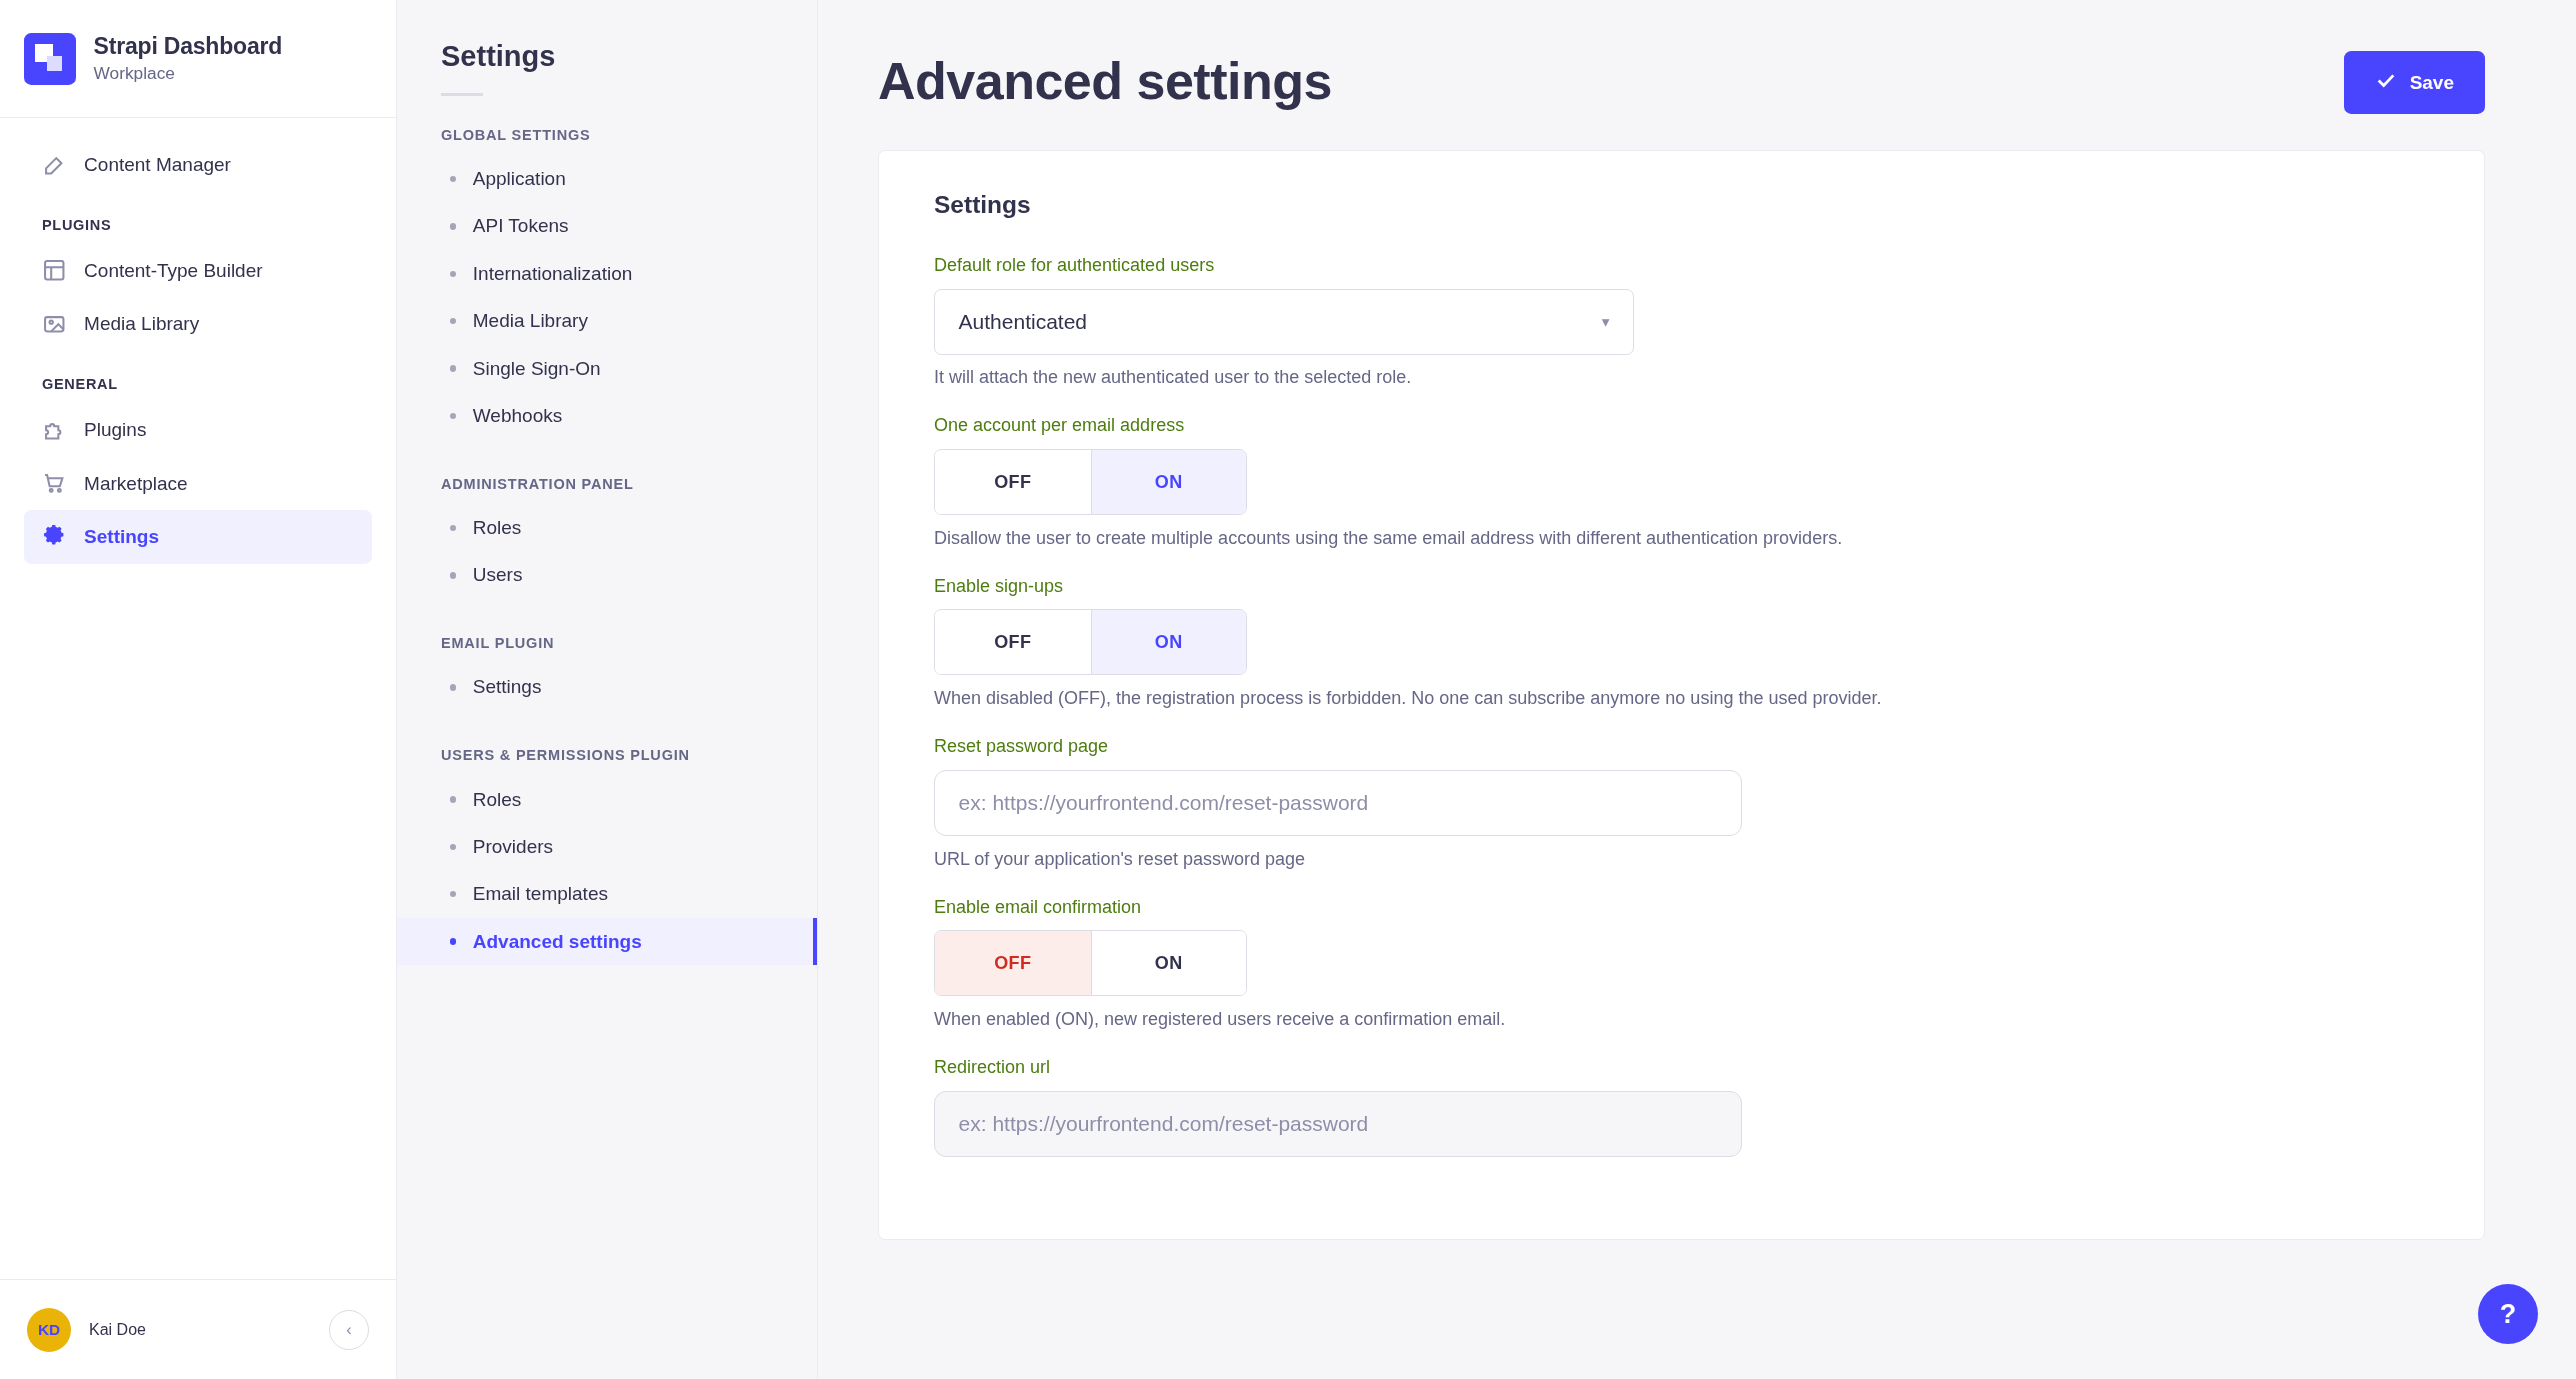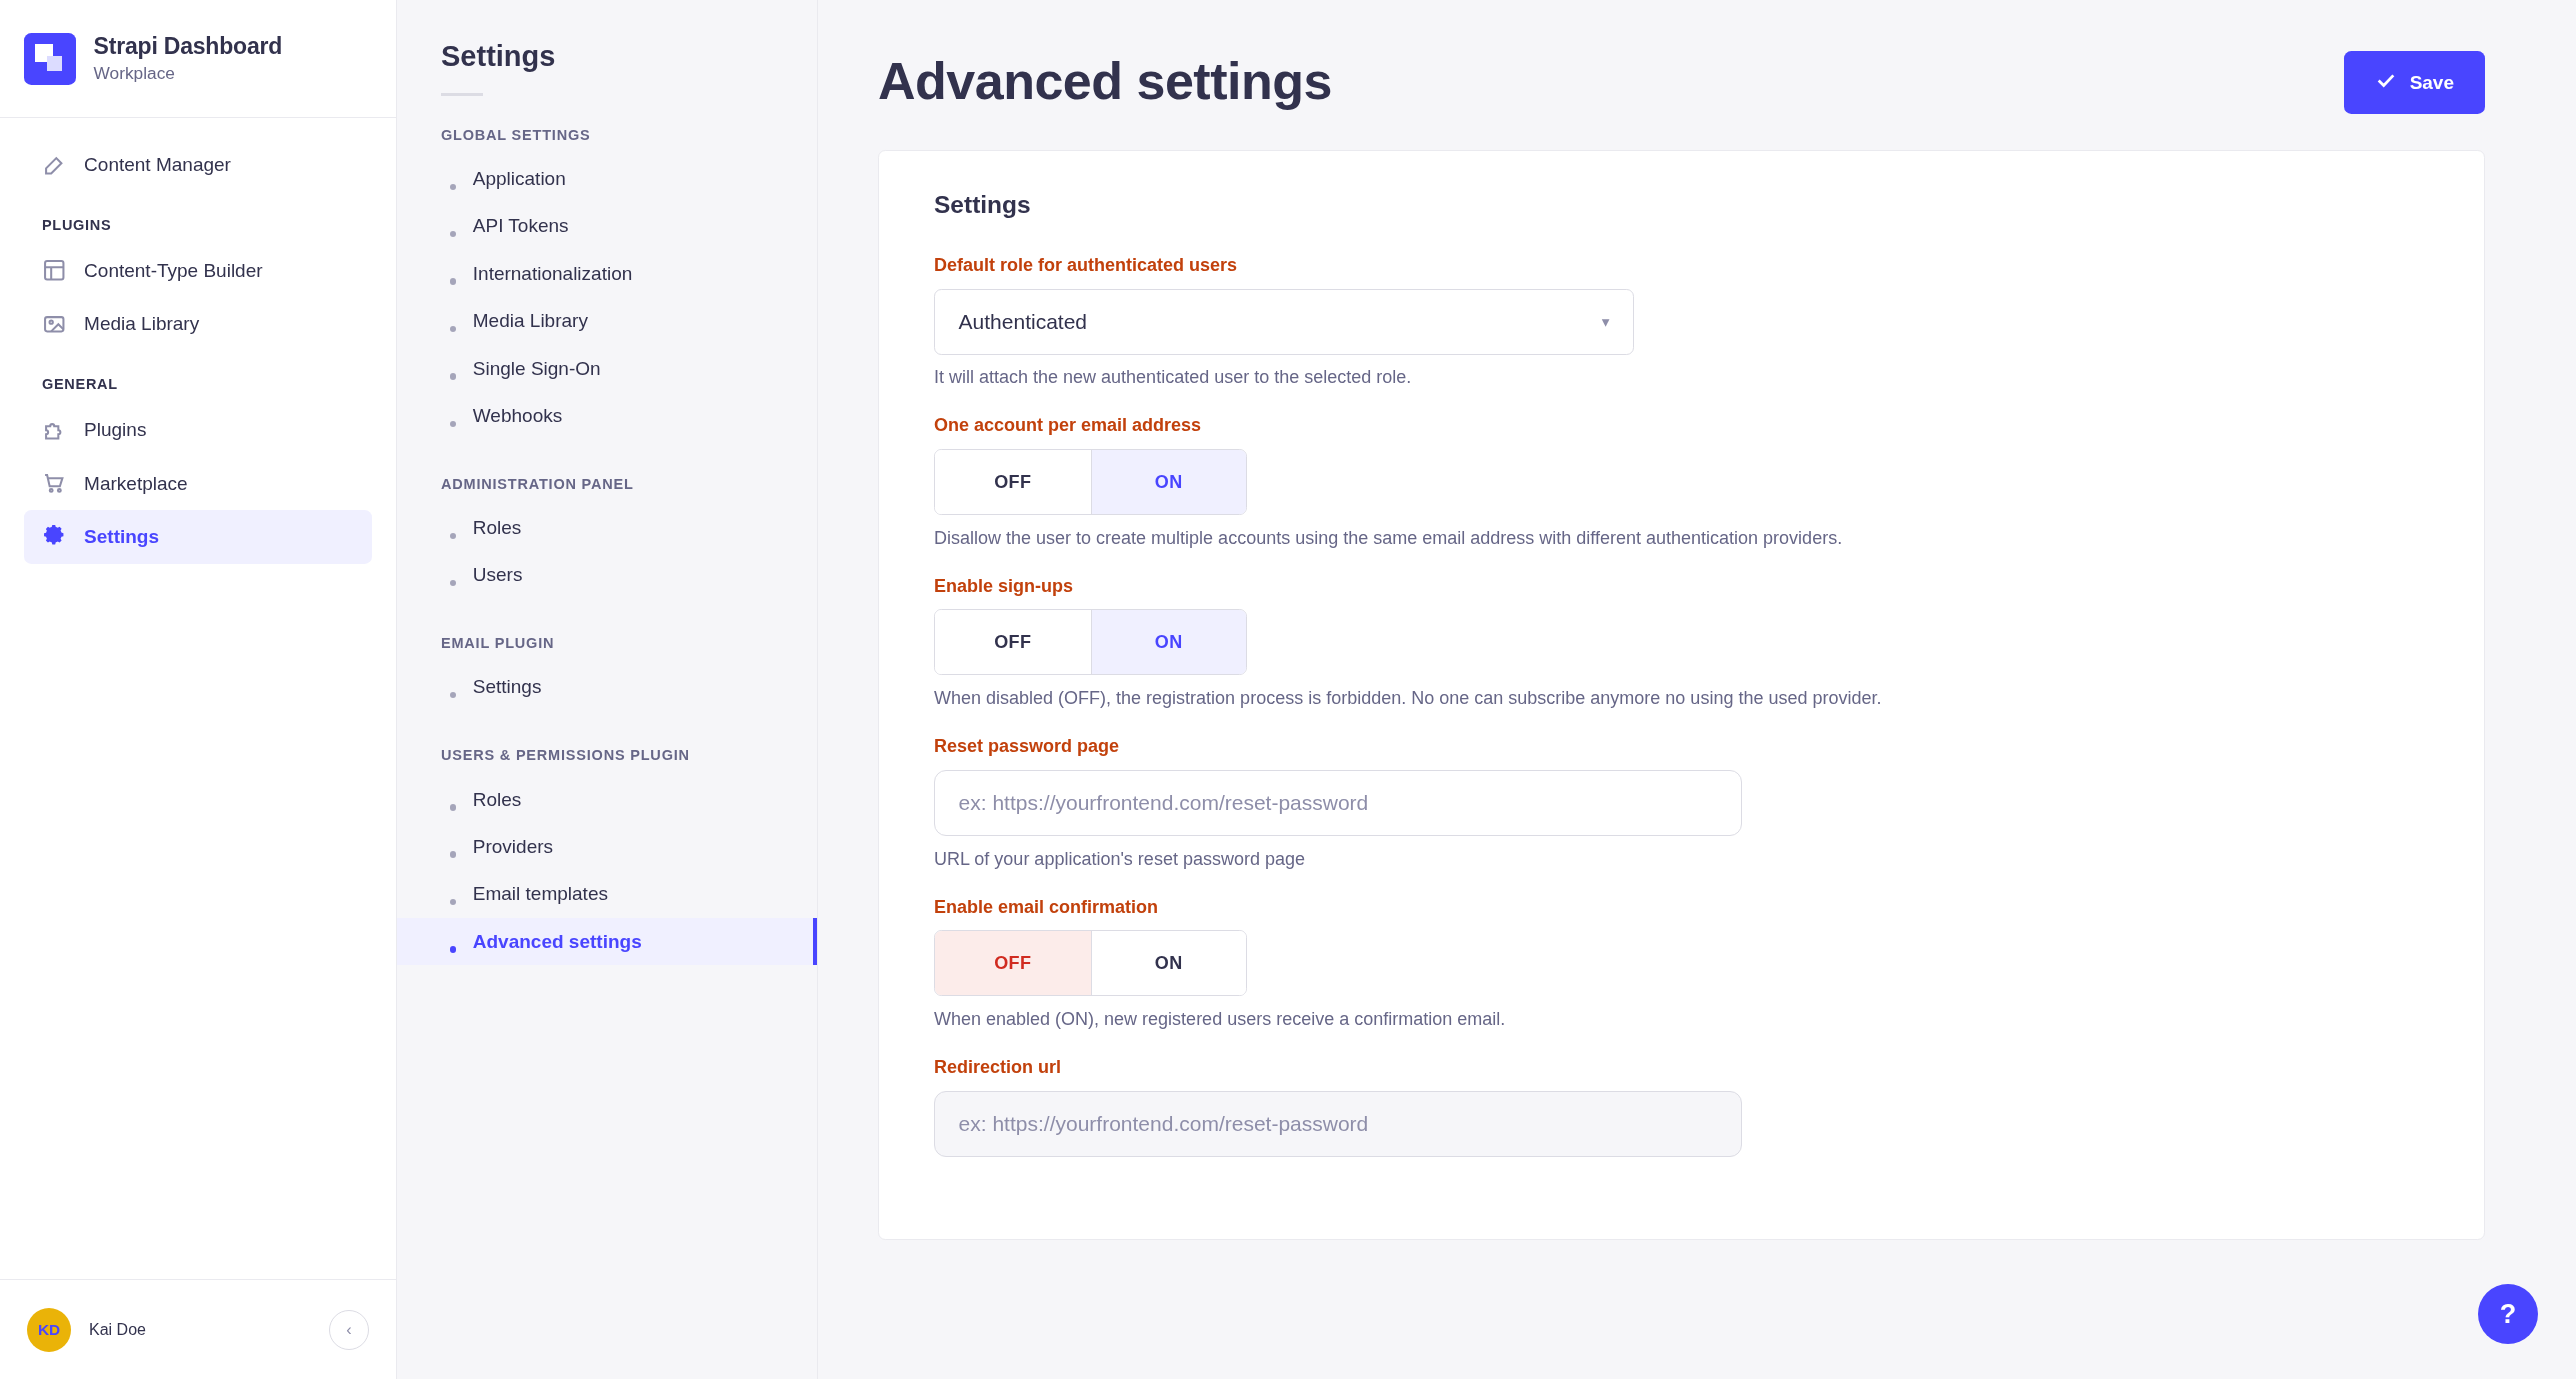--- a/index.html
+++ b/index.html
@@ -78,21 +78,21 @@
     font-size: 29px; font-weight: bold; color: #32324d;
     padding: 0 44px 20px 44px;
   }
   .subnav-rule { width: 42px; height: 2.7px; background: #dcdce4; margin: 0 44px 31px 44px; }
   .sub-section {
     font-size: 14.5px; font-weight: bold; color: #666687;
     letter-spacing: 0.8px; padding: 0 44px 12.7px 44px; text-transform: uppercase;
   }
   .sub-section.spaced { padding-top: 36px; }
   .sub-item {
-    display: flex; align-items: flex-end; gap: 16.4px;
+    display: flex; align-items: center; gap: 16.4px;
     padding: 12.7px 44px; font-size: 19px; color: #32324d; cursor: pointer;
     position: relative;
   }
   .sub-item .dot {
     width: 6.4px; height: 6.4px; border-radius: 50%; background: #a5a5ba;
     flex: 0 0 6.4px; margin-left: 9px;
   }
   .sub-item.active { background: #f0f0ff; color: #4945ff; font-weight: 600; }
   .sub-item.active .dot { background: #4945ff; }
   .sub-item.active:after {
@@ -115,21 +115,21 @@
     margin-left: 37px;
   }
 
   .card {
     margin: 0 91px 0 60px; background: #fff; border: 0.9px solid #eaeaef;
     border-radius: 7.3px; padding: 40px 55px 55px 55px;
   }
   .card-title { font-size: 24.5px; font-weight: bold; color: #32324d; margin-bottom: 36px; }
 
   .field { margin-bottom: 27px; }
-  .field-label { font-size: 18px; font-weight: bold; color: #c2410c; margin-bottom: 12.7px; }
+  .field-label { font-size: 18px; font-weight: normal; color: #4d7c0f; margin-bottom: 12.7px; }
   .field-hint { font-size: 18px; color: #666687; margin-top: 12.7px; }
 
   .select {
     width: 700px; height: 66px; border: 0.9px solid #dcdce4; border-radius: 7.3px;
     background: #fff; display: flex; align-items: center; justify-content: space-between;
     padding: 0 23.6px; font-size: 21px; color: #32324d; cursor: pointer; gap: 44px;
   }
   .caret { color: #8e8ea9; font-size: 15.4px; }
 
   .toggle {

